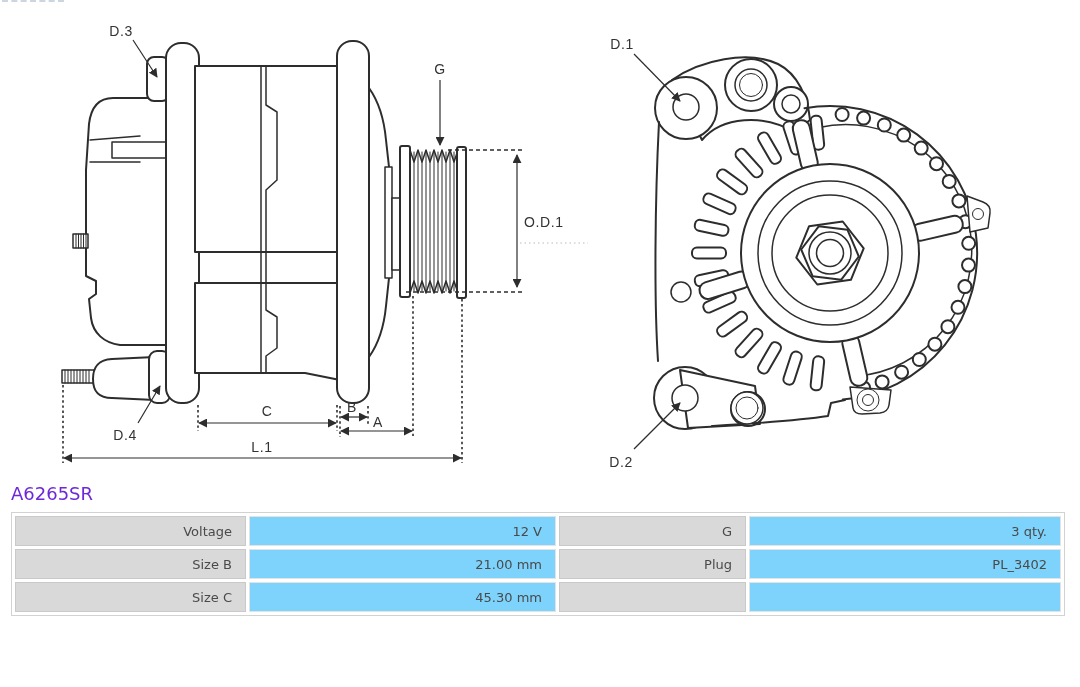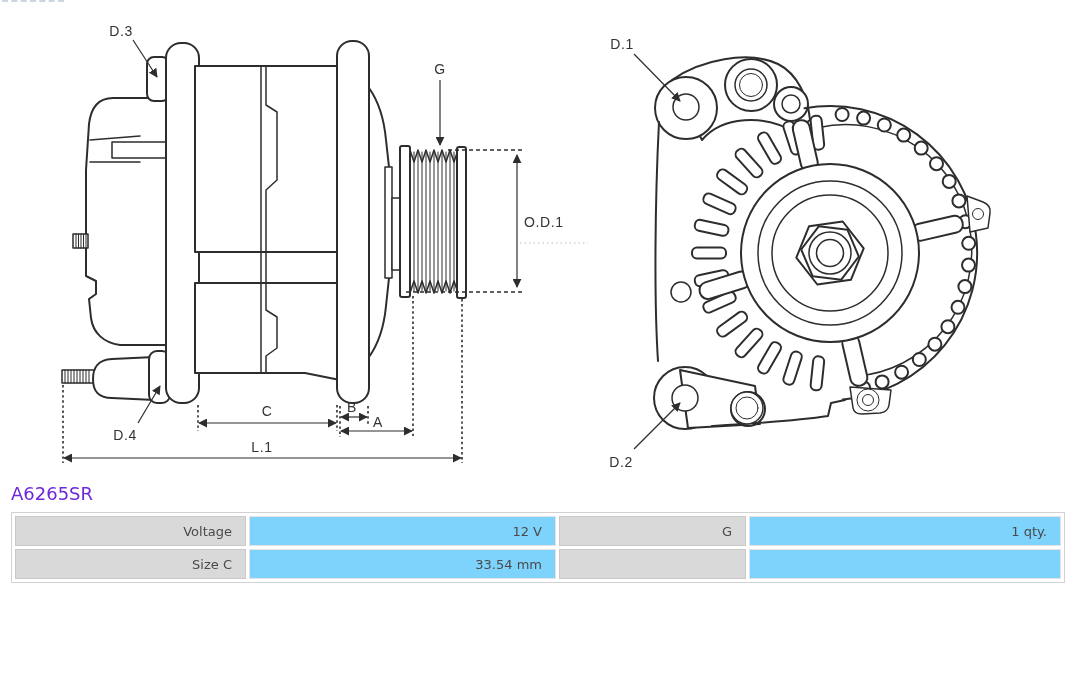--- a/index.html
+++ b/index.html
@@ -217,24 +217,30 @@
         <col style="width:231px">
         <col style="width:307px">
         <col style="width:187px">
         <col>
       </colgroup>
     <tbody>
       <tr>
         <td class="lab">Voltage</td>
         <td class="val">12 V</td>
         <td class="lab">G</td>
-        <td class="val">1 qty.</td>
+        <td class="val">3 qty.</td>
+      </tr>
+      <tr>
+        <td class="lab">Size B</td>
+        <td class="val">21.00 mm</td>
+        <td class="lab">Plug</td>
+        <td class="val">PL_3402</td>
       </tr>
       <tr>
         <td class="lab">Size C</td>
-        <td class="val">33.54 mm</td>
+        <td class="val">45.30 mm</td>
         <td class="lab"></td>
         <td class="val"></td>
       </tr>
     </tbody>
   </table>
 
 </div>
 
 </body></html>

